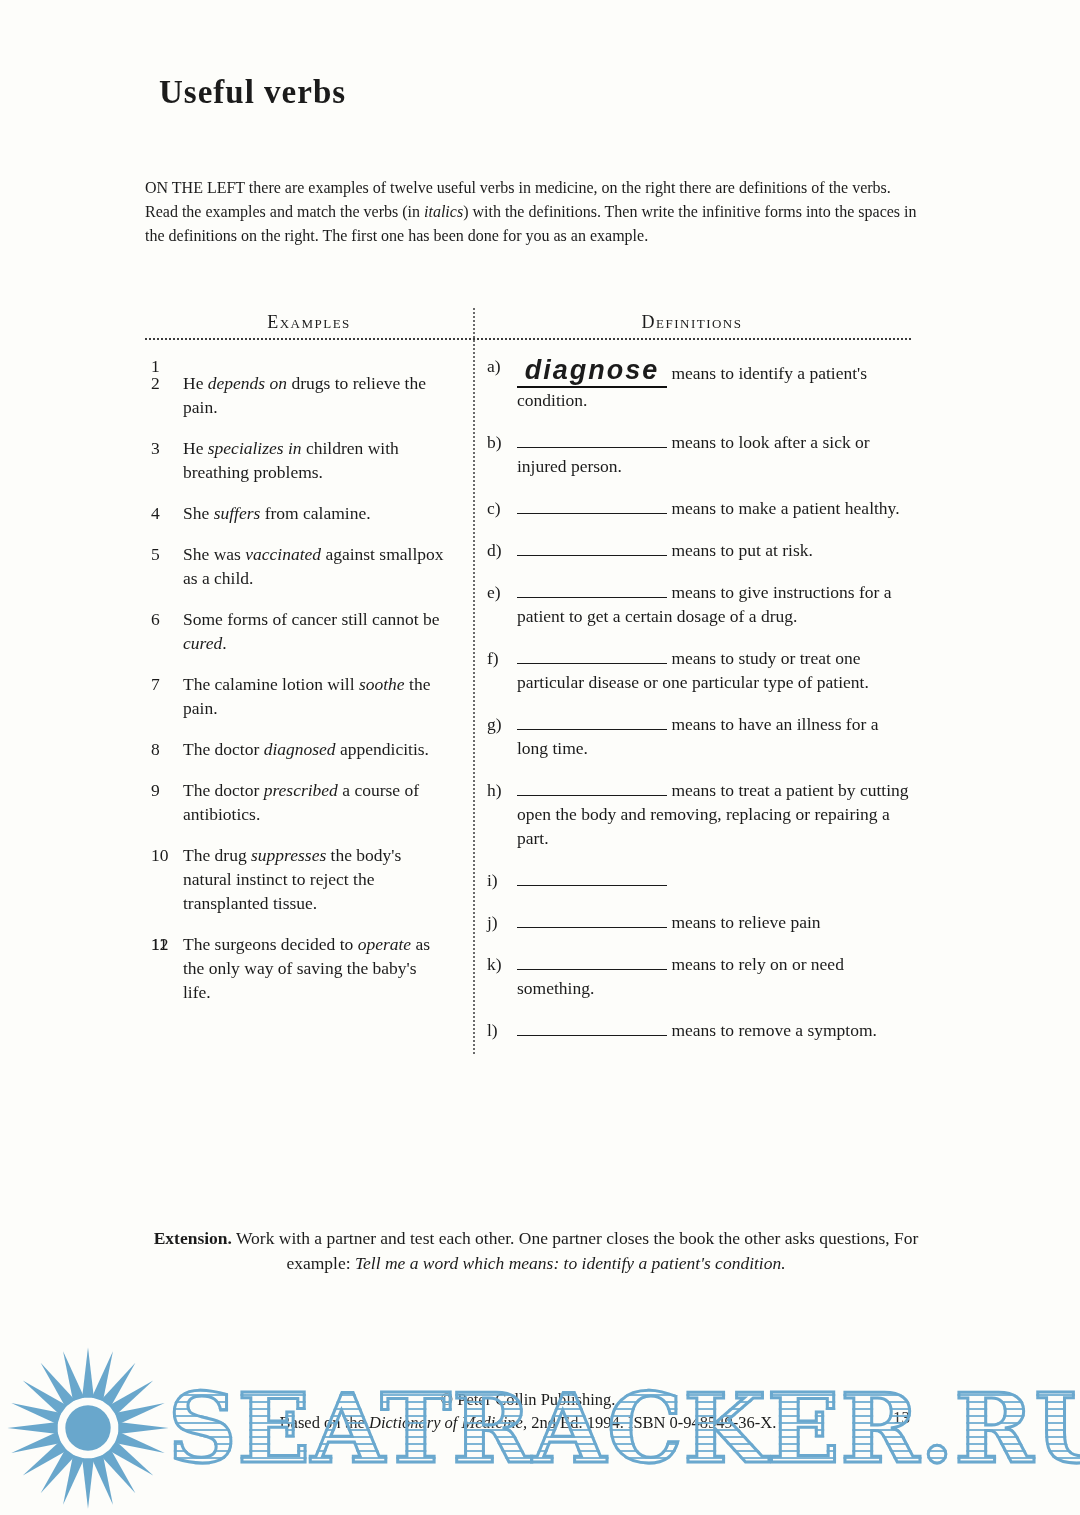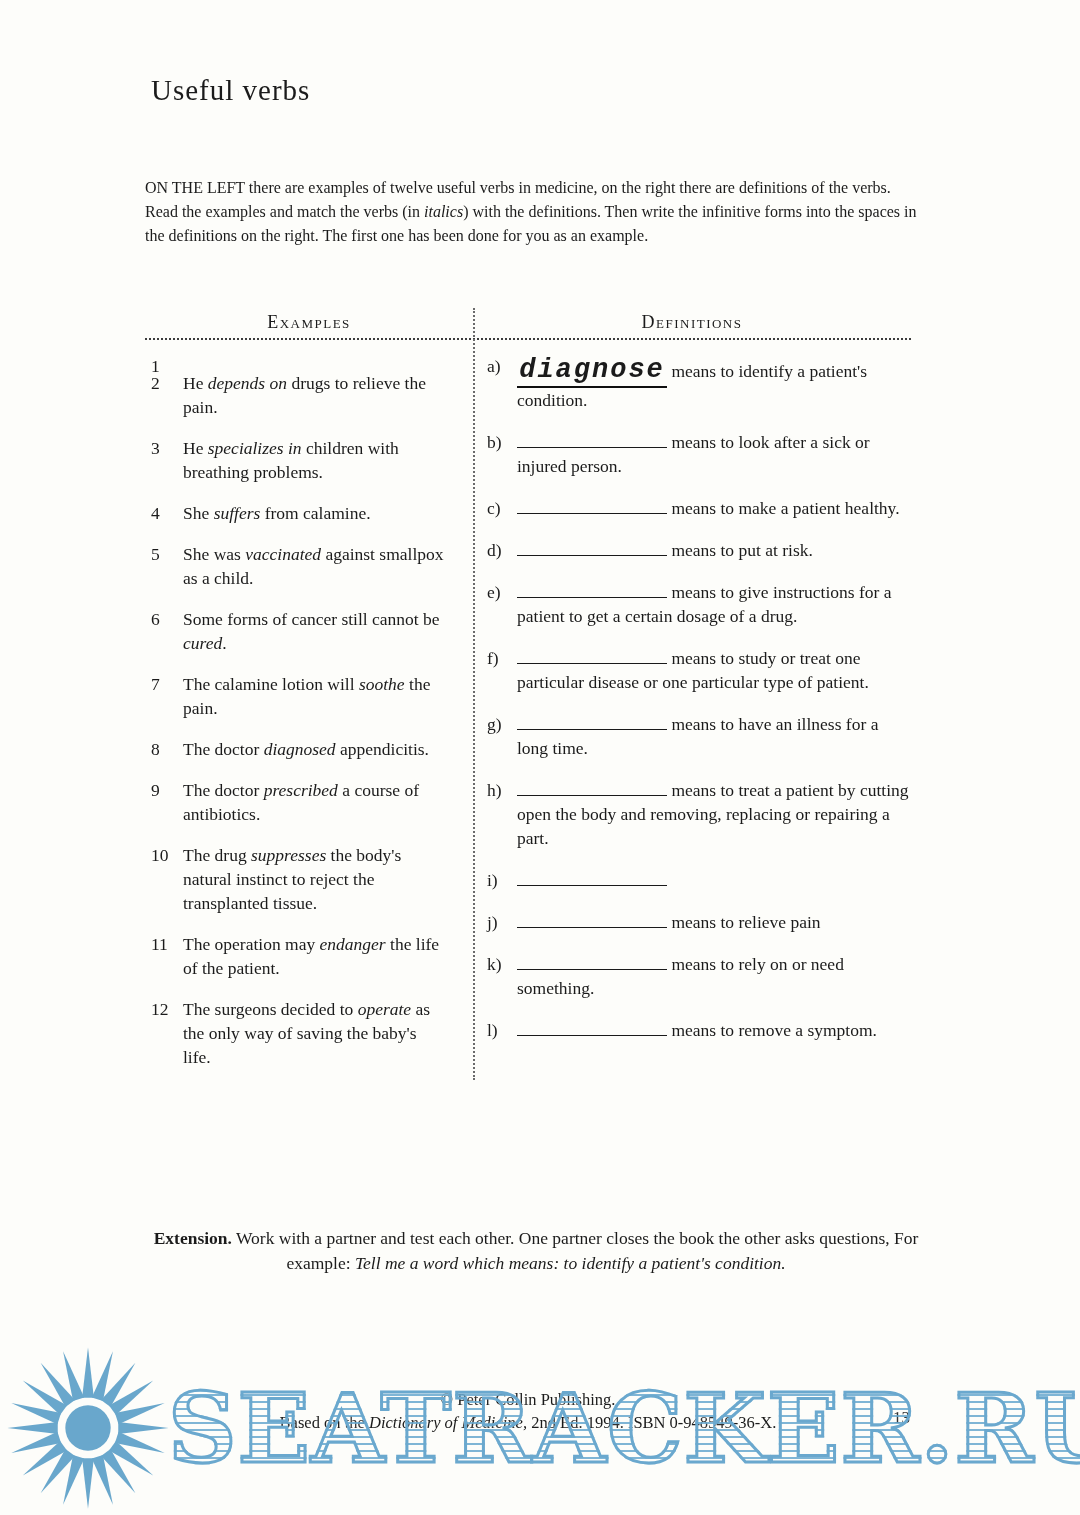--- a/index.html
+++ b/index.html
@@ -7,22 +7,22 @@
   body {
     background:#fdfdfa;
     font-family:"Liberation Serif", serif;
     color:#1b1b1b;
     position:relative;
     overflow:hidden;
   }
   .page { position:absolute; inset:0; }
 
   .title {
-    position:absolute; left:151px; top:74px;
-    font-size:29px; font-weight:400; letter-spacing:1px;
+    position:absolute; left:159px; top:74px;
+    font-size:33px; font-weight:700; letter-spacing:1px;
   }
 
   .intro {
     position:absolute; left:145px; top:176px; width:778px;
     font-size:16px; line-height:24px;
   }
 
   .it { font-style:italic; }
   .bd { font-weight:bold; }
 
@@ -50,21 +50,21 @@
     position:relative; padding-left:30px; margin-bottom:18px;
     font-size:17.5px; line-height:24px;
   }
   .def-letter { position:absolute; left:0; }
   .blank {
     display:inline-block; width:150px;
     border-bottom:1.4px solid #1a1a1a;
   }
   .blank.answered { text-align:center; border-bottom:2px solid #101010; }
   .handwritten {
-    font-family:Liberation Mono, monospace;
+    font-family:Liberation Sans, sans-serif;
     font-style:italic; font-weight:700;
     font-size:27px; letter-spacing:2px; line-height:32px;
   }
 
   .extension {
     position:absolute; left:145px; top:1226px; width:782px;
     font-size:17.5px; line-height:25px;text-align:center;
   }
 
   .footer {
@@ -116,21 +116,21 @@
           <li class="ex-item"><span class="ex-num">1</span></li>
           <li class="ex-item"><span class="ex-num">2</span><span><span>He </span><span class="it">depends on</span><span> drugs to relieve the pain.</span></span></li>
           <li class="ex-item"><span class="ex-num">3</span><span><span>He </span><span class="it">specializes in</span><span> children with breathing problems.</span></span></li>
           <li class="ex-item"><span class="ex-num">4</span><span><span>She </span><span class="it">suffers</span><span> from calamine.</span></span></li>
           <li class="ex-item"><span class="ex-num">5</span><span><span>She was </span><span class="it">vaccinated</span><span> against smallpox as a child.</span></span></li>
           <li class="ex-item"><span class="ex-num">6</span><span><span>Some forms of cancer still cannot be </span><span class="it">cured</span><span>.</span></span></li>
           <li class="ex-item"><span class="ex-num">7</span><span><span>The calamine lotion will </span><span class="it">soothe</span><span> the pain.</span></span></li>
           <li class="ex-item"><span class="ex-num">8</span><span><span>The doctor </span><span class="it">diagnosed</span><span> appendicitis.</span></span></li>
           <li class="ex-item"><span class="ex-num">9</span><span><span>The doctor </span><span class="it">prescribed</span><span> a course of antibiotics.</span></span></li>
           <li class="ex-item"><span class="ex-num">10</span><span><span>The drug </span><span class="it">suppresses</span><span> the body's natural instinct to reject the transplanted tissue.</span></span></li>
-          <li class="ex-item"><span class="ex-num">11</span><span><span>The operation may </span><span class="it">endanger</span><span> the life of the patient.</span></span></li>
+          <li class="ex-item"><span class="ex-num">11</span></li>
           <li class="ex-item"><span class="ex-num">12</span><span><span>The surgeons decided to </span><span class="it">operate</span><span> as the only way of saving the baby's life.</span></span></li>
         </ol>
       <ol class="definitions" id="definitions-list">
           <li class="def-item"><span class="def-letter">a)</span><span class="blank answered"><span class="handwritten">diagnose</span></span><span> means to identify a patient's condition.</span></li>
           <li class="def-item"><span class="def-letter">b)</span><span class="blank"></span><span> means to look after a sick or injured person.</span></li>
           <li class="def-item"><span class="def-letter">c)</span><span class="blank"></span><span> means to make a patient healthy.</span></li>
           <li class="def-item"><span class="def-letter">d)</span><span class="blank"></span><span> means to put at risk.</span></li>
           <li class="def-item"><span class="def-letter">e)</span><span class="blank"></span><span> means to give instructions for a patient to get a certain dosage of a drug.</span></li>
           <li class="def-item"><span class="def-letter">f)</span><span class="blank"></span><span> means to study or treat one particular disease or one particular type of patient.</span></li>
           <li class="def-item"><span class="def-letter">g)</span><span class="blank"></span><span> means to have an illness for a long time.</span></li>

